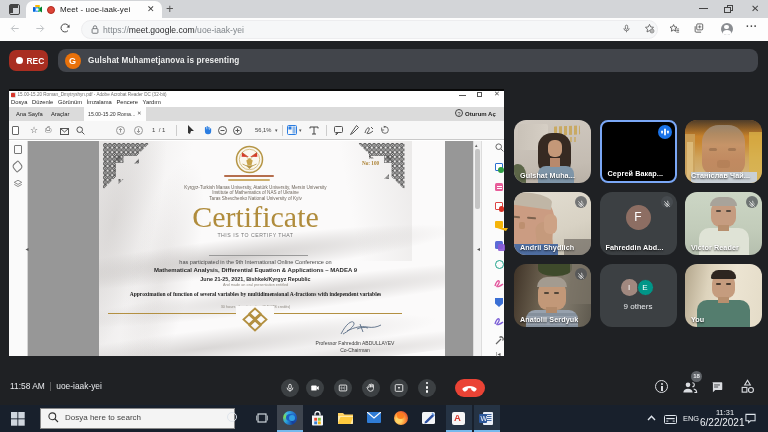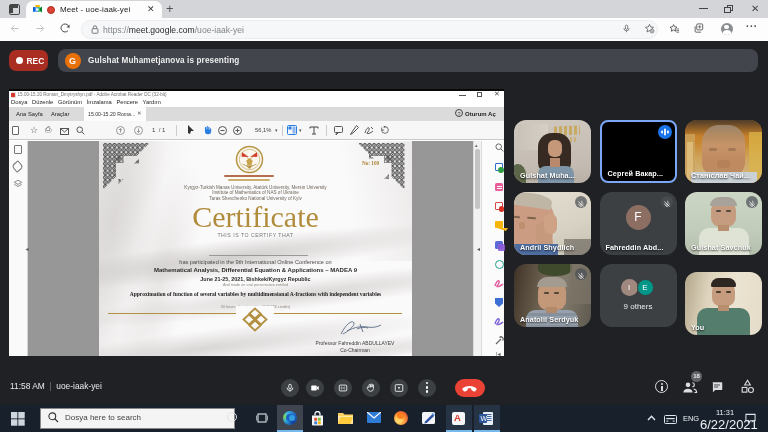--- a/index.html
+++ b/index.html
@@ -212,21 +212,21 @@
       <path d="M1 7C2 3 4 1 5 2S4 6 3 7 6 8 9 5" fill="none" stroke="#7b5ed6" stroke-width="1.4"></path>
     </svg>
  <svg class="abs" style="left:486.0px;top:247.5px" width="9" height="9" viewBox="0 0 9 9">
       <path d="M1 8L6 3M4.5 1.5a2 2 0 1 1 3 3" fill="none" stroke="#666" stroke-width="1.2"></path>
     </svg>
  <div class="abs" style="left:487.0px;top:261px;font-size:6px;color:#555">|◂</div>
 
  <div class="abs" style="left:16.5px;top:156px;font-size:6px;color:#555">◂</div>
  <div class="abs" style="left:468px;top:156px;font-size:6px;color:#555">◂</div>
 
- <div class="abs" style="left:90px;top:52.5px;width:313px;height:215px;background:#fbfafa;overflow:hidden">
+ <div class="abs" style="left:90px;top:52.5px;width:346px;height:215px;background:#fbfafa;overflow:hidden">
 
   <div class="abs" style="left:-25px;top:80px;width:380px;height:150px;background:
     radial-gradient(ellipse 320px 26px at 42% 22%,rgba(176,172,170,.55),rgba(255,255,255,0) 72%),
     radial-gradient(ellipse 360px 22px at 62% 52%,rgba(188,184,182,.5),rgba(255,255,255,0) 70%),
     radial-gradient(ellipse 330px 26px at 32% 80%,rgba(176,172,170,.45),rgba(255,255,255,0) 72%),
     radial-gradient(ellipse 250px 18px at 75% 95%,rgba(190,186,184,.4),rgba(255,255,255,0) 70%);transform:rotate(-7deg)"></div>
   <div class="abs" style="left:-30px;top:-20px;width:220px;height:260px;background:
     radial-gradient(ellipse 60px 200px at 18% 45%,rgba(198,194,192,.5),rgba(255,255,255,0) 70%),
     radial-gradient(ellipse 45px 170px at 45% 60%,rgba(205,201,199,.4),rgba(255,255,255,0) 70%);transform:rotate(14deg)"></div>
   <div class="abs" style="left:0;top:0;width:120px;height:215px;background:linear-gradient(100deg,rgba(203,200,198,.4),rgba(255,255,255,0) 60%)"></div>
@@ -384,21 +384,21 @@
 <div class="tile" style="left:685px;top:192px;background:linear-gradient(180deg,#ccd6c5,#c2ccba 60%,#b5bfae)">
   <div class="abs" style="left:26px;top:8px;width:25px;height:27px;background:#c59c80;border-radius:11px 11px 9px 9px"></div>
   <div class="abs" style="left:25px;top:5px;width:27px;height:9px;background:#a8a39a;border-radius:10px 10px 0 0"></div>
   <div class="abs" style="left:31px;top:18px;width:5px;height:2px;background:#55493f;border-radius:1px"></div>
   <div class="abs" style="left:41px;top:18px;width:5px;height:2px;background:#55493f;border-radius:1px"></div>
   <div class="abs" style="left:14px;top:36px;width:50px;height:27px;background:#dfe3d6;border-radius:10px 10px 0 0"></div>
   <div class="abs" style="left:33px;top:33px;width:11px;height:6px;background:#b78f6e"></div>
   <div class="mute"><svg width="8" height="8" viewBox="0 0 24 24" style="margin:2px">
         <use href="#micoff"></use>
       </svg></div>
-  <div class="nm">Gulshat Savchuk</div>
+  <div class="nm">Victor Reader</div>
 </div>
 
 <div class="tile" style="left:514px;top:264px;background:linear-gradient(100deg,#3f3327,#6a5f4e 35%,#837c6e 60%,#5e594e)">
   <div class="abs" style="left:24px;top:-4px;width:34px;height:16px;background:#3e4a2b;border-radius:0 0 45% 45%"></div>
   <div class="abs" style="left:56px;top:0;width:21px;height:40px;background:#7a7466;opacity:.7"></div>
   <div class="abs" style="left:24px;top:16px;width:28px;height:30px;background:#c29878;border-radius:12px 12px 9px 9px"></div>
   <div class="abs" style="left:23px;top:13px;width:30px;height:10px;background:#a39b90;border-radius:10px 10px 0 0"></div>
   <div class="abs" style="left:30px;top:28px;width:5px;height:2px;background:#514538;border-radius:1px"></div>
   <div class="abs" style="left:40px;top:28px;width:5px;height:2px;background:#514538;border-radius:1px"></div>
   <div class="abs" style="left:12px;top:46px;width:52px;height:17px;background:repeating-linear-gradient(180deg,#97a1ad 0 3px,#85909c 3px 6px);border-radius:9px 9px 0 0"></div>
@@ -408,21 +408,21 @@
       </svg></div>
   <div class="nm">Anatolii Serdyuk</div>
 </div>
 
 <div class="tile" style="left:599.5px;top:264px">
   <div class="abs" style="left:21px;top:15px;width:17px;height:17px;border-radius:50%;background:#a1887f;text-align:center;line-height:17px;font-size:8px;color:#fff">I</div>
   <div class="abs" style="left:37px;top:15px;width:17px;height:17px;border-radius:50%;background:#009688;border:1.5px solid #3c4043;text-align:center;line-height:15px;font-size:8px;color:#fff">E</div>
   <div class="abs" style="left:0;top:38px;width:77px;text-align:center;font-size:8px;color:#e8eaed">9 others</div>
 </div>
 
-<div class="tile" style="left:685px;top:272px;background:linear-gradient(100deg,#b3a68c,#ddd3bc 30%,#ece4d2 60%,#e4dcc8)">
+<div class="tile" style="left:685px;top:264px;background:linear-gradient(100deg,#b3a68c,#ddd3bc 30%,#ece4d2 60%,#e4dcc8)">
   <div class="abs" style="left:27px;top:9px;width:23px;height:25px;background:#c59c7e;border-radius:10px 10px 8px 8px"></div>
   <div class="abs" style="left:26px;top:6px;width:25px;height:9px;background:#2e2620;border-radius:10px 10px 2px 2px"></div>
   <div class="abs" style="left:31px;top:19px;width:5px;height:2px;background:#46392e;border-radius:1px"></div>
   <div class="abs" style="left:41px;top:19px;width:5px;height:2px;background:#46392e;border-radius:1px"></div>
   <div class="abs" style="left:12px;top:36px;width:53px;height:27px;background:#547d6e;border-radius:10px 10px 0 0"></div>
   <div class="abs" style="left:33px;top:33px;width:11px;height:6px;background:#b78f6e"></div>
   <div class="nm">You</div>
 </div>
 
 
@@ -545,17 +545,17 @@
     <path d="M1 5l3.5-3.8L8 5" fill="none" stroke="#dfe5ec" stroke-width="1.4"></path>
   </svg>
 <svg class="abs" style="left:664px;top:414.5px" width="13" height="9" viewBox="0 0 13 9">
     <rect x=".5" y=".5" width="12" height="8" rx="1" fill="none" stroke="#dfe5ec" stroke-width="1"></rect>
     <rect x="2.3" y="3" width="8.4" height="1.2" fill="#dfe5ec"></rect>
     <rect x="2.3" y="5.6" width="2" height="1" fill="#dfe5ec"></rect>
     <rect x="8.7" y="5.6" width="2" height="1" fill="#dfe5ec"></rect>
   </svg>
 <div class="abs" style="left:683px;top:414px;font-size:7.4px;color:#eef1f5;font-weight:500">ENG</div>
 <div class="abs" style="left:694px;top:407.5px;width:40px;text-align:right;font-size:7.4px;color:#eef1f5">11:31</div>
-<div class="abs" style="left:700px;top:417px;width:34px;font-size:13px;color:#eef1f5">6/22/2021</div>
+<div class="abs" style="left:700px;top:417px;width:34px;font-size:10px;color:#eef1f5">6/22/2021</div>
 <svg class="abs" style="left:745px;top:412.5px" width="11" height="11" viewBox="0 0 12 11">
     <path d="M1 1h10v7H6l-2 2V8H1z" fill="none" stroke="#dfe5ec" stroke-width="1.1"></path>
   </svg>
 
 
 </body></html>

